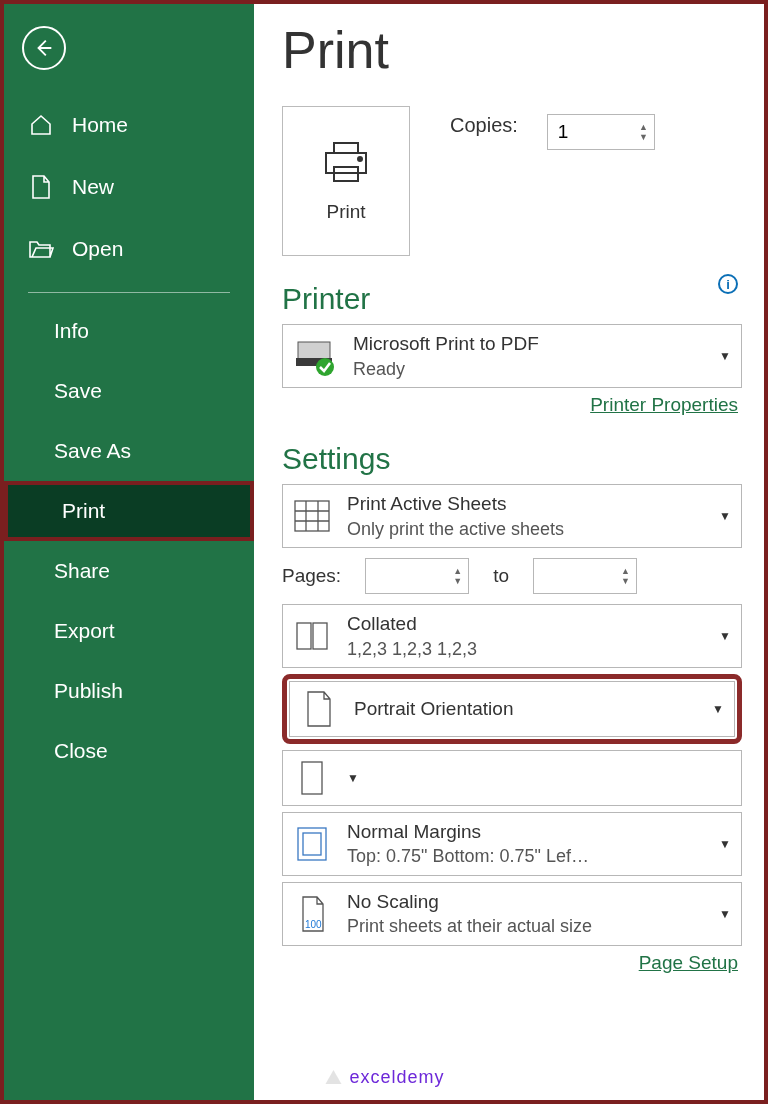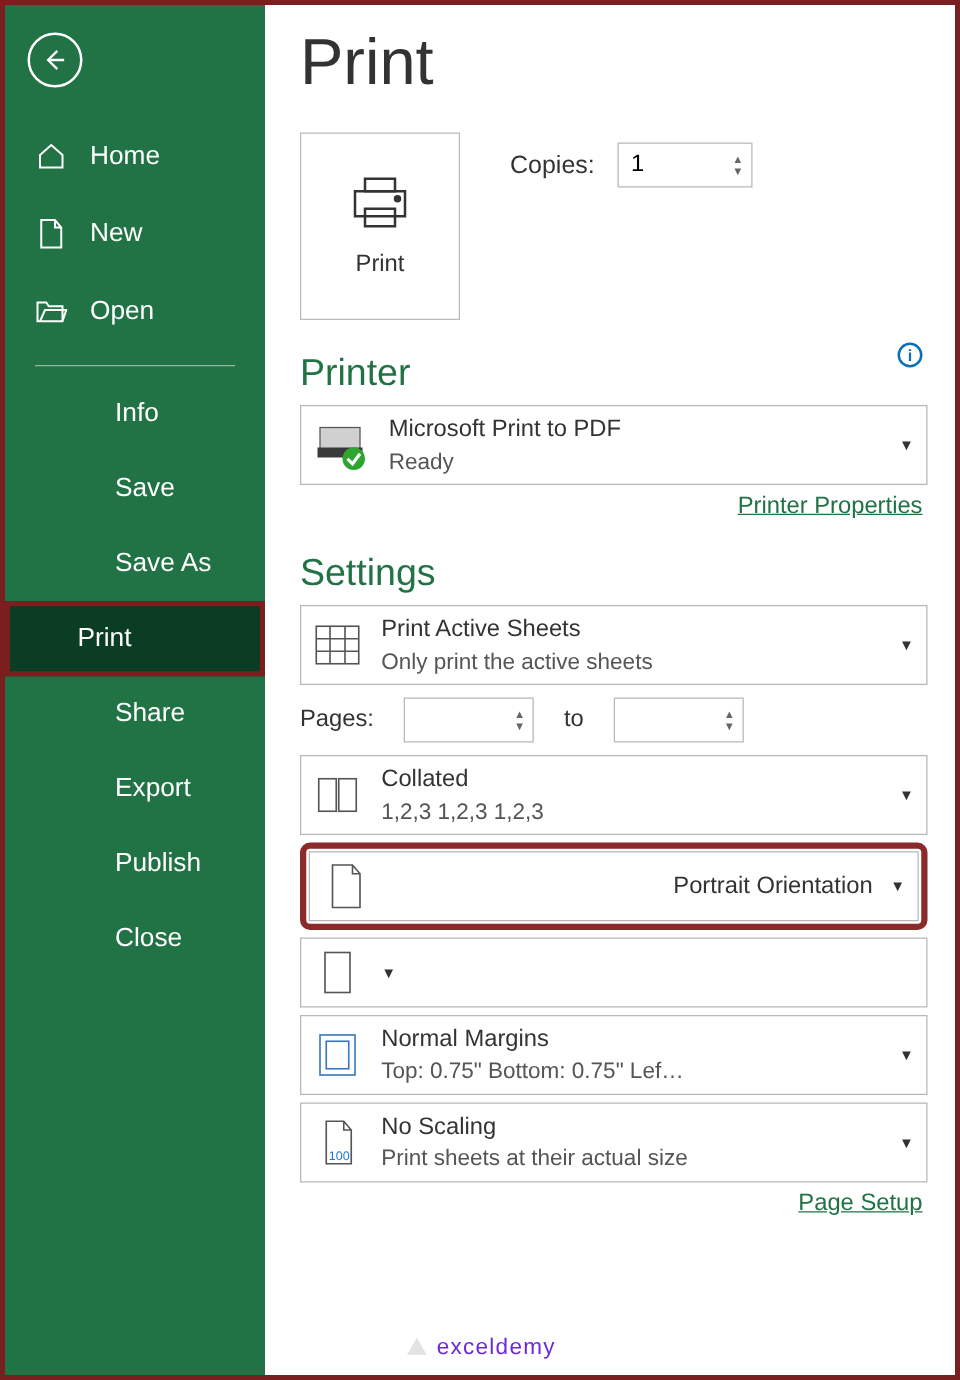--- a/index.html
+++ b/index.html
@@ -1,49 +1,49 @@
 <!DOCTYPE html>
 <html><head>
 <meta charset="utf-8">
 <style>
 * { box-sizing: border-box; margin: 0; padding: 0; }
 body { font-family: "Segoe UI", Arial, sans-serif; background: #fff; }
 .frame { width: 768px; height: 1104px; border: 4px solid #7a1f1f; display: flex; position: relative; overflow: hidden; }
-.sidebar { width: 208px; background: #217346; color: #fff; padding-top: 14px; }
+.sidebar { width: 250px; background: #217346; color: #fff; padding-top: 14px; }
 .back-btn { width: 44px; height: 44px; border: 2px solid #fff; border-radius: 50%; margin: 8px 0 24px 18px; display: flex; align-items: center; justify-content: center; cursor: pointer; }
 .back-btn svg { width: 22px; height: 22px; }
 .nav-item { display: flex; align-items: center; padding: 18px 0 18px 24px; font-size: 21px; cursor: pointer; }
 .nav-item .icon { width: 26px; height: 26px; margin-right: 18px; display: inline-flex; align-items: center; justify-content: center; }
-.nav-item.noicon { padding-left: 88px; }
+.nav-item.noicon { padding-left: 50px; }
 .divider { height: 1px; background: rgba(255,255,255,0.5); margin: 12px 24px 8px 24px; }
 .nav-item.selected { background: #0a3d24; border: 4px solid #7a1f1f; padding-top: 14px; padding-bottom: 14px; padding-left: 54px; }
 .main { flex: 1; padding: 16px 22px 0 28px; background: #fff; overflow: hidden; }
 .page-title { font-size: 52px; font-weight: 300; color: #333; margin: 0 0 26px 0; }
 .row1 { display: flex; align-items: flex-start; gap: 40px; }
 .print-btn { width: 128px; height: 150px; border: 1px solid #bbb; display: flex; flex-direction: column; align-items: center; justify-content: center; gap: 14px; cursor: pointer; }
 .print-btn .lbl { font-size: 19px; color: #333; }
-.copies { display: flex; align-items: center; gap: 18px; padding-top: 8px; }
+.copies { display: flex; gap: 29px; padding-top: 8px; }
 .copies-label { font-size: 20px; color: #333; }
 .spinner { width: 108px; height: 36px; border: 1px solid #b7b7b7; display: flex; align-items: center; justify-content: space-between; padding: 0 6px 0 10px; font-size: 19px; }
 .spinner .arrows { display: flex; flex-direction: column; gap: 2px; font-size: 9px; color: #666; cursor: pointer; }
 .section-head { font-size: 30px; color: #217346; font-weight: 400; margin-top: 26px; margin-bottom: 8px; }
 .printer-row { position: relative; }
 .info-icon { position: absolute; right: 4px; top: -8px; width: 20px; height: 20px; border: 2px solid #0b6fb6; border-radius: 50%; color: #0b6fb6; font-size: 13px; font-weight: bold; display: flex; align-items: center; justify-content: center; cursor: pointer; }
 .dropdown { border: 1px solid #b7b7b7; display: flex; align-items: center; padding: 6px 10px 6px 8px; gap: 14px; cursor: pointer; margin-bottom: 6px; }
 .dropdown .dd-icon { width: 48px; height: 48px; flex-shrink: 0; display: flex; align-items: center; justify-content: center; }
 .dropdown.compact .dd-icon { width: 42px; height: 42px; }
 .dropdown .dd-text { flex: 1; font-size: 19px; color: #333; line-height: 1.35; }
 .dropdown .dd-sub { color: #555; font-size: 18px; }
 .dropdown .chev { color: #333; font-size: 12px; }
 .link { color: #217346; text-decoration: underline; font-size: 19px; text-align: right; display: block; margin: 6px 4px 0 0; cursor: pointer; }
 .pages-row { display: flex; align-items: center; gap: 24px; font-size: 19px; color: #333; margin: 10px 0 10px 0; }
 .pages-row .sp { width: 104px; height: 36px; border: 1px solid #b7b7b7; display: flex; align-items: center; justify-content: flex-end; padding: 0 6px; }
 .pages-row .sp .arrows { display: flex; flex-direction: column; gap: 2px; font-size: 9px; color: #666; cursor: pointer; }
 .highlight { border: 5px solid #8b2a2a; border-radius: 8px; padding: 2px; margin-bottom: 6px; }
-.highlight .dropdown { margin-bottom: 0; border: 1px solid #b7b7b7; text-align: right; }
+.highlight .dropdown { margin-bottom: 0; border: 1px solid #b7b7b7; }
 .watermark { position: absolute; left: 50%; bottom: 12px; transform: translateX(-50%); font-size: 18px; color: #6d28d9; letter-spacing: 1px; display: flex; align-items: center; gap: 6px; }
 .watermark svg { opacity: 0.5; }
 </style>
 </head>
 <body>
 
 <div class="frame">
   <div class="sidebar">
     <div class="back-btn">
       <svg viewBox="0 0 24 24" fill="none" stroke="#fff" stroke-width="2">

